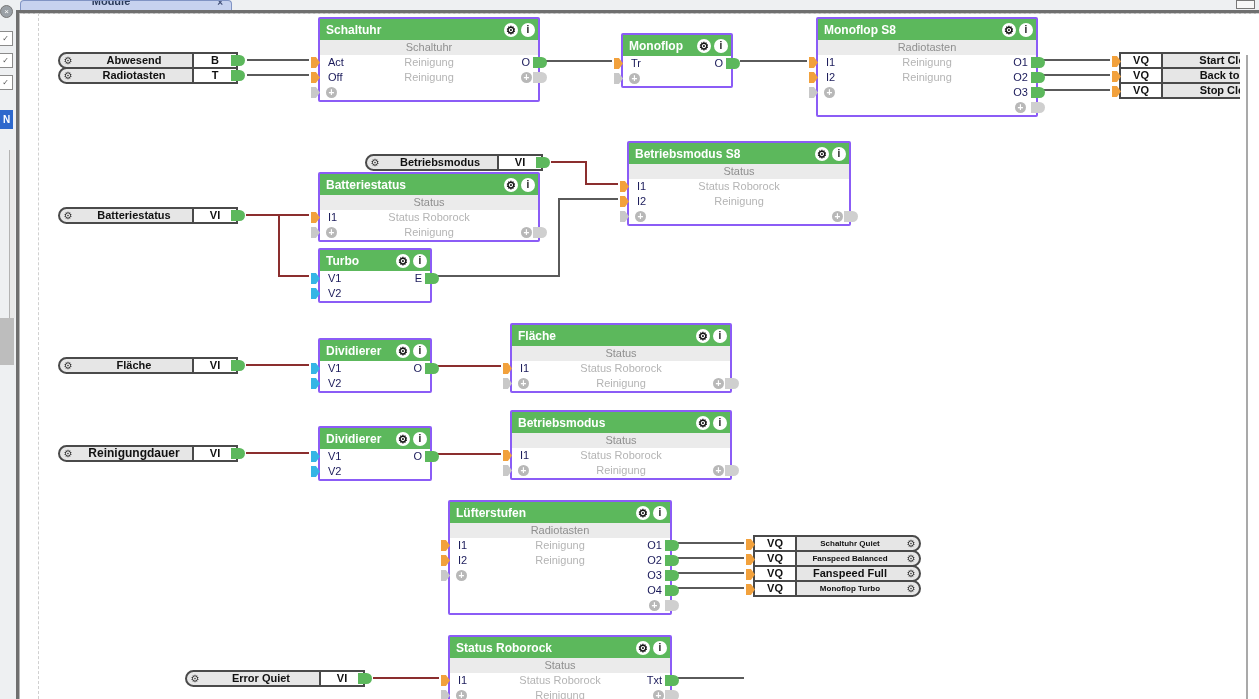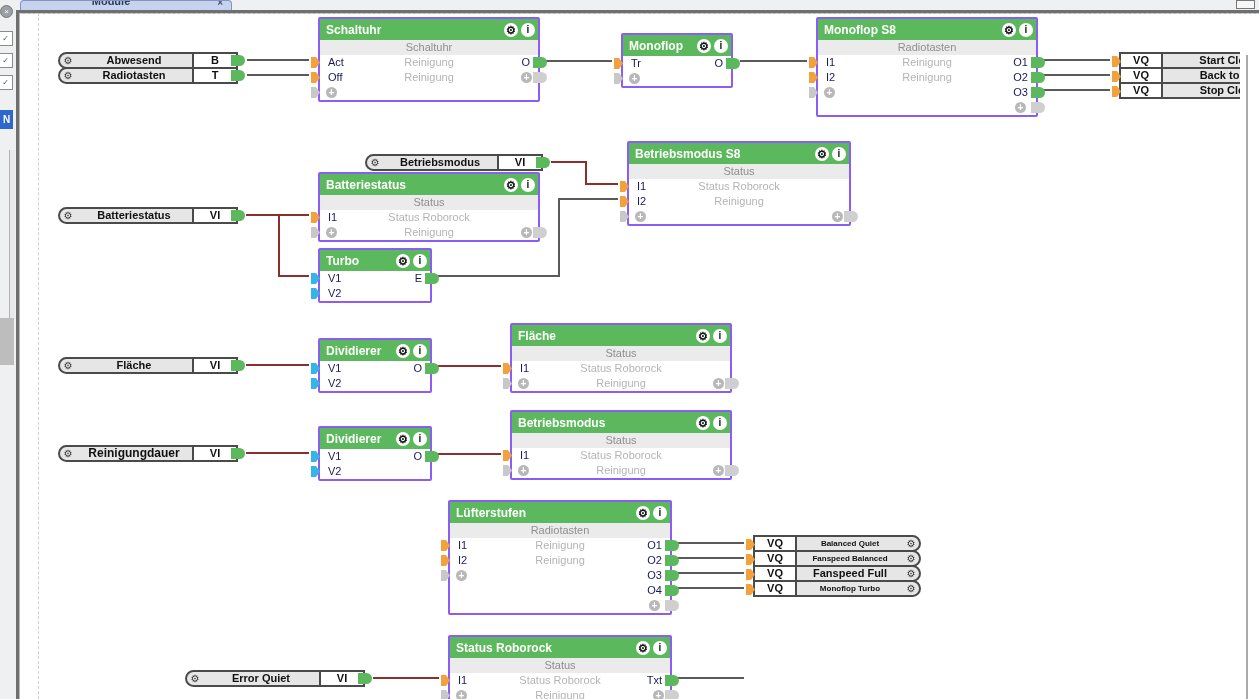--- a/index.html
+++ b/index.html
@@ -432,21 +432,21 @@
   </div>
   <div class="brow">
     <span class="plus pro">+</span>
     <span class="cout ogray"></span>
   </div>
 </div>
 
 <div class="opill" style="left:753px;top:535px;width:168px">
   <span class="cin or"></span>
   <span class="otype">VQ</span>
-  <span class="oname smtxt">Balanced Quiet</span>
+  <span class="oname smtxt">Schaltuhr Quiet</span>
   <span class="ocap">⚙</span>
 </div>
 <div class="opill" style="left:753px;top:550px;width:168px">
   <span class="cin or"></span>
   <span class="otype">VQ</span>
   <span class="oname smtxt">Fanspeed Balanced</span>
   <span class="ocap">⚙</span>
 </div>
 <div class="opill" style="left:753px;top:565px;width:168px">
   <span class="cin or"></span>

